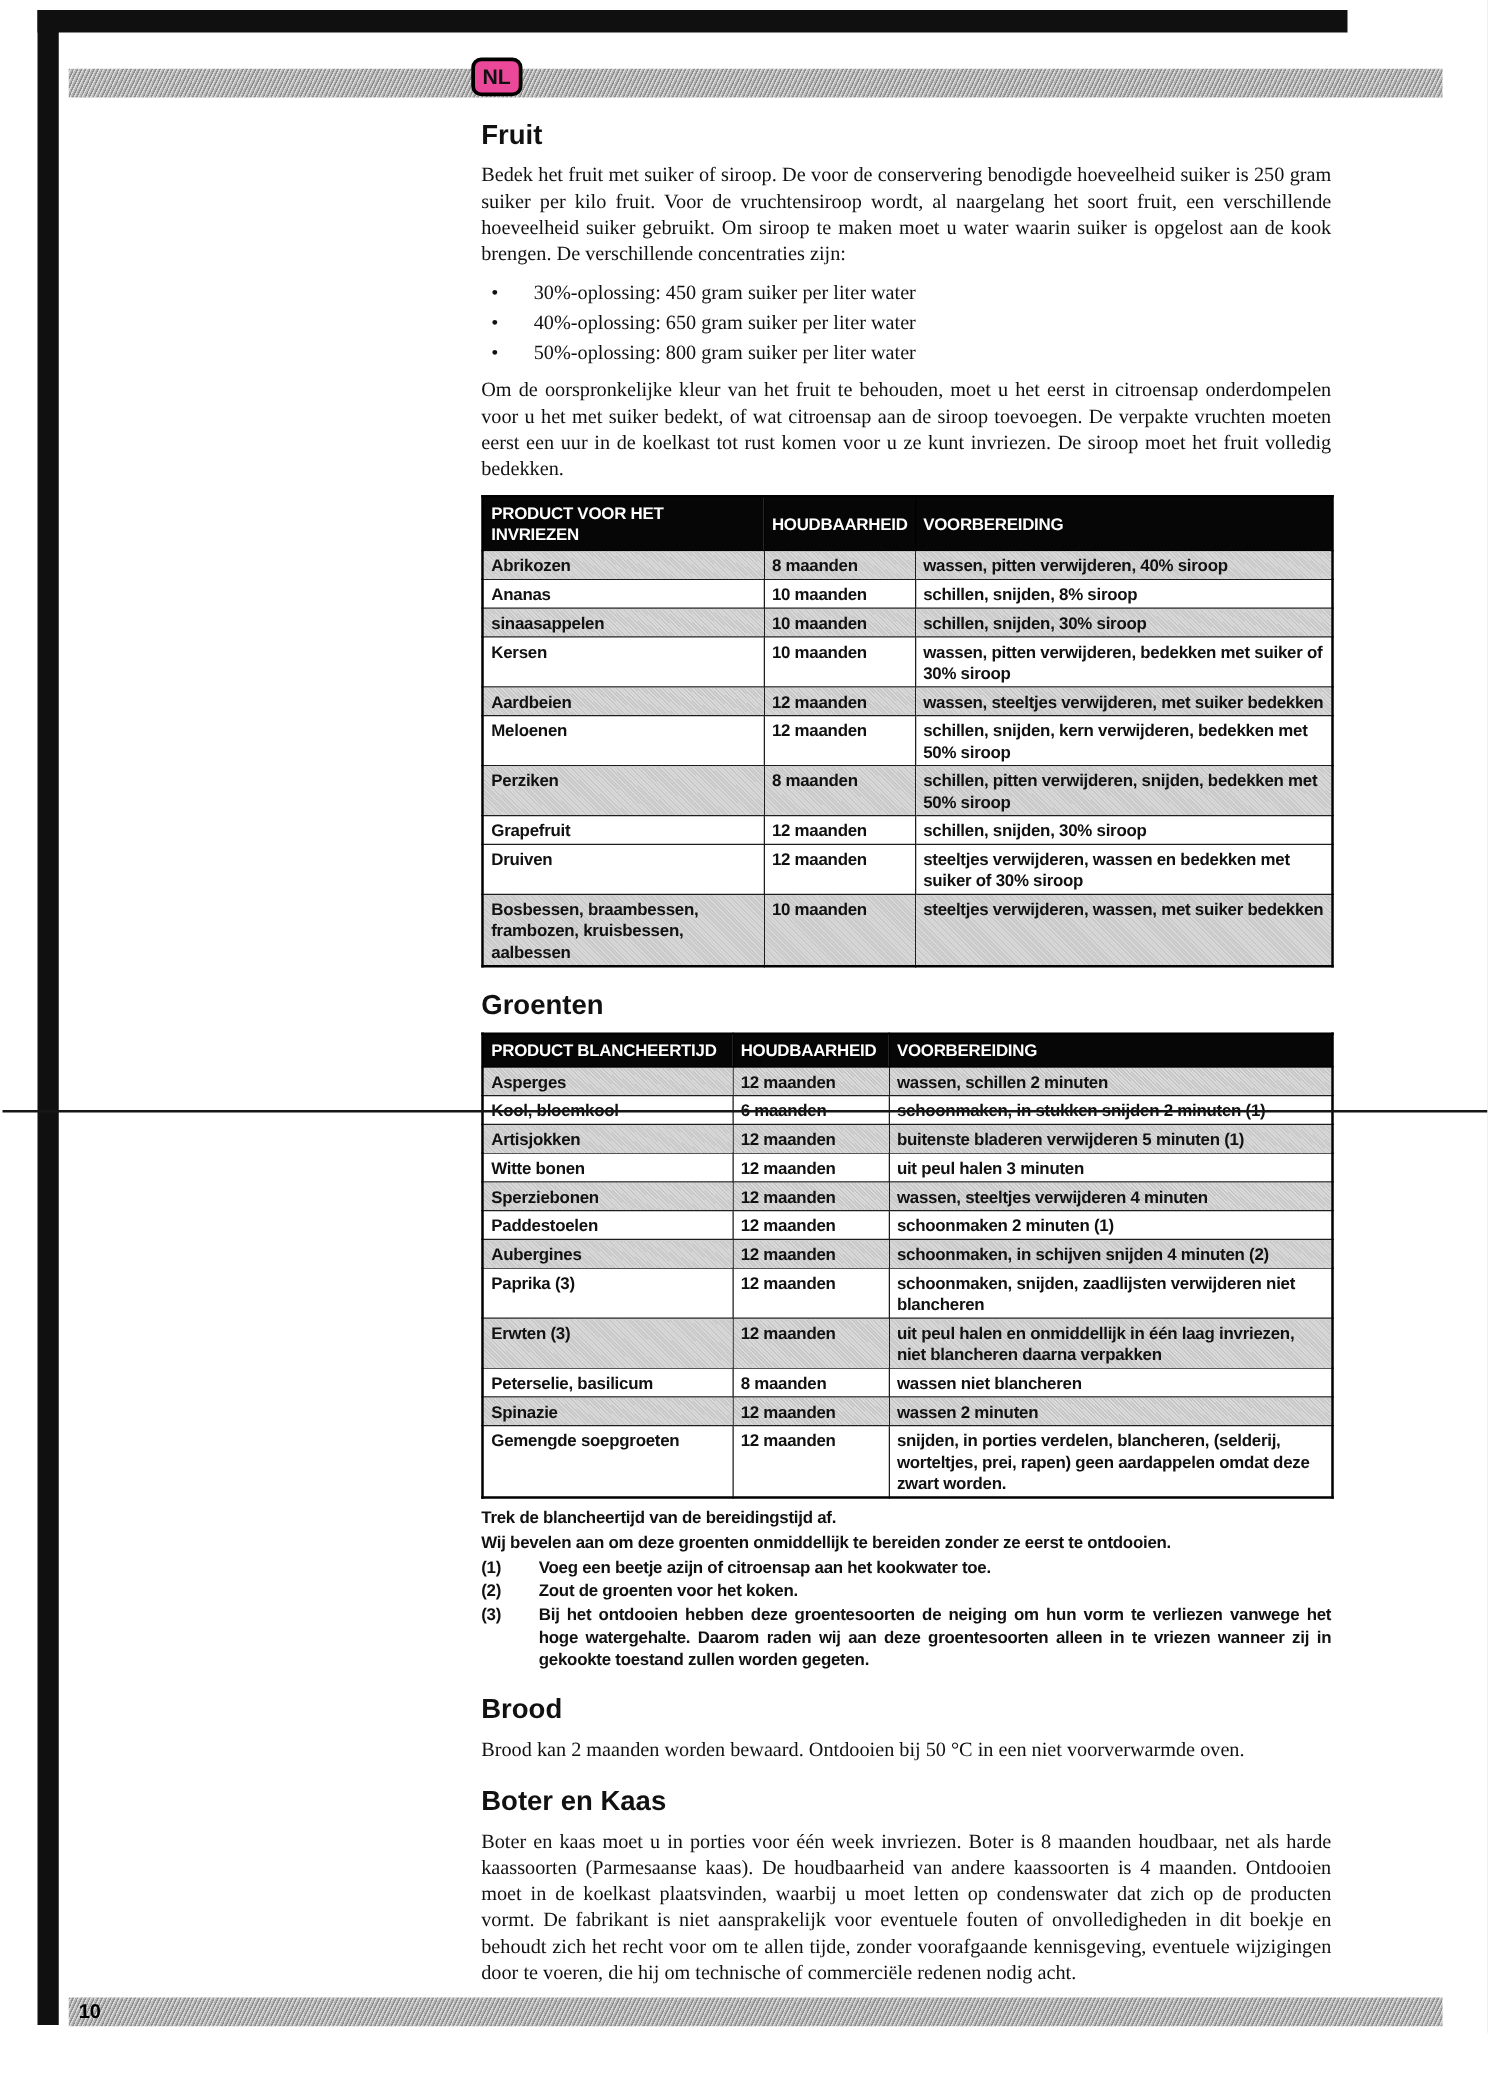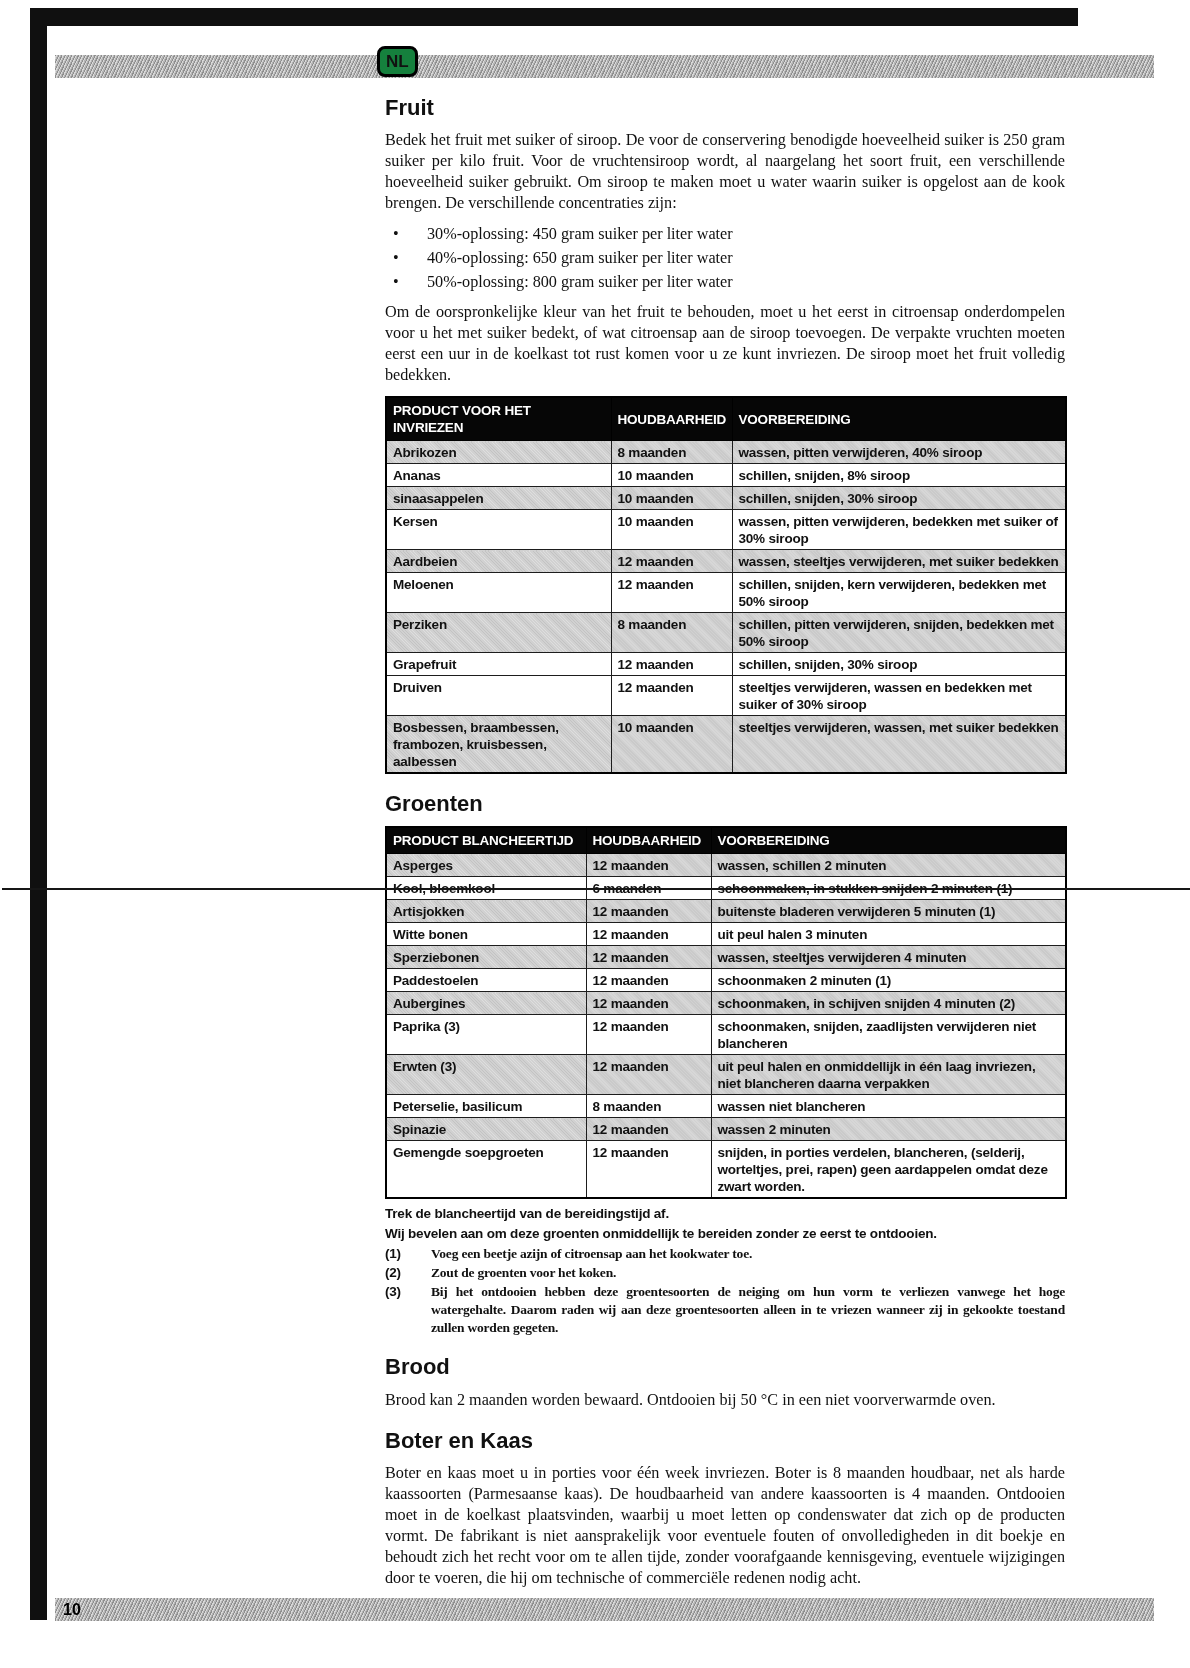--- a/index.html
+++ b/index.html
@@ -23,21 +23,21 @@
     width: 17px; height: 1612px; background: #101010;
   }
   .hatch {
     position: absolute; left: 55px; width: 1099px; height: 23px;
     background: repeating-linear-gradient(115deg, #8f8f8f 0 1px, #d8d8d8 1px 2px, #b5b5b5 2px 3px);
   }
   .hatch-top { top: 55px; }
   .hatch-bottom { top: 1598px; }
   .nl-badge {
     position: absolute; left: 377px; top: 46px;
-    background: #15803d; border: 3px solid #000; border-radius: 8px;
+    background: #ec4899; border: 3px solid #000; border-radius: 8px;
     font: 700 17px/1 "Liberation Sans", sans-serif;
     padding: 4px 6px; z-index: 4;
   }
   .pagenum {
     position: absolute; left: 8px; top: 2px;
     font: 700 16px/1.2 "Liberation Sans", sans-serif; color: #000;
   }
   
   .content { position: absolute; left: 385px; top: 96px; width: 680px; }
   h2.section-title {
@@ -83,21 +83,21 @@
   .notes { margin: 6px 0 2px; }
   .note {
     font: 700 13.5px/18px "Liberation Sans", sans-serif;
     letter-spacing: -0.2px; margin: 2px 0; text-align: justify;
   }
   .footnote {
     display: flex; font: 700 13.5px/18px "Liberation Sans", sans-serif;
     letter-spacing: -0.2px; margin: 1px 0;
   }
   .fn-num { flex: none; width: 46px; }
-  .fn-text { flex: 1; text-align: justify; font-family: Liberation Serif, serif; }
+  .fn-text { flex: 1; text-align: justify; }
 </style>
 </head>
 <body>
 
 <div class="sheet">
 
   <div class="bar-top"></div>
   <div class="bar-left"></div>
 
   <div class="hatch hatch-top"></div>

